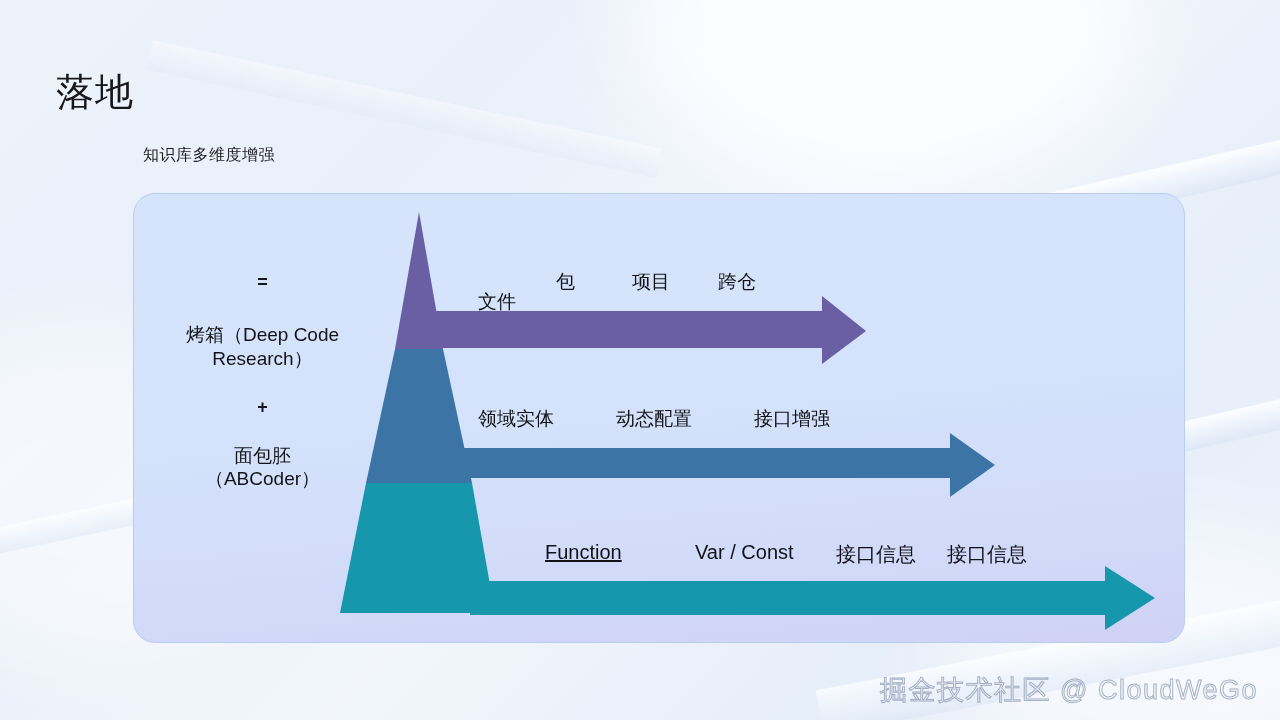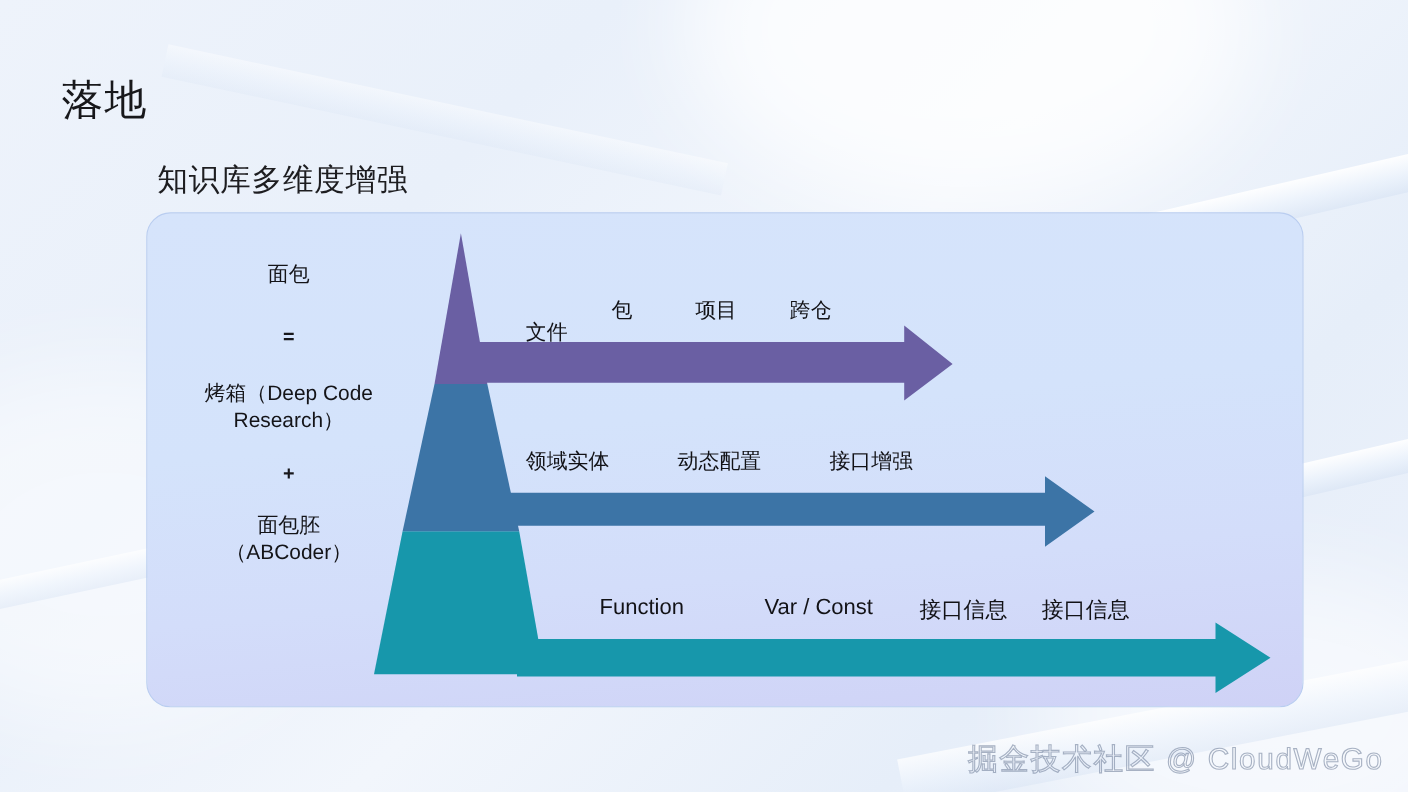--- a/index.html
+++ b/index.html
@@ -53,21 +53,21 @@
     color: #18181b;
     letter-spacing: 1px;
     white-space: nowrap;
     text-align: right;
   }
 
   .section-subtitle {
     position: absolute;
     left: 143px;
     top: 145px;
-    font-size: 28px;
+    font-size: 16px;
     color: #1d1d20;
     letter-spacing: .5px;
     white-space: nowrap;
   }
 
   
   .panel {
     position: absolute;
     left: 133px;
     top: 193px;
@@ -114,21 +114,21 @@
   .cap-top    { left: 478px; top: 269px; font-size: 19px; }
   .cap-top span:nth-child(1) { width: 78px; margin-top: 20px; }
   .cap-top span:nth-child(2) { width: 76px; }
   .cap-top span:nth-child(3) { width: 86px; }
 
   .cap-mid    { left: 478px; top: 406px; font-size: 19px; }
   .cap-mid span:nth-child(1) { width: 138px; }
   .cap-mid span:nth-child(2) { width: 138px; }
 
   .cap-bot    { left: 545px; top: 541px; font-size: 20px; }
-  .cap-bot span:nth-child(1) { width: 122px; }
+  .cap-bot span:nth-child(1) { width: 122px; text-decoration: underline; }
   .cap-bot span:nth-child(2) { width: 141px; margin-left: 28px; }
   .cap-bot span:nth-child(3) { width: 111px; }
 
   
   .watermark {
     position: absolute;
     right: 22px;
     bottom: 12px;
     font-size: 27px;
     letter-spacing: 1.5px;
@@ -153,21 +153,20 @@
     <div class="ribbon ribbon-c"></div>
     <div class="ribbon ribbon-d"></div>
   </div>
 
   <div class="page-title">落地</div>
   <div class="section-subtitle">知识库多维度增强</div>
 
   <div class="panel"></div>
 
   <div class="left-col">
-    <div class="lc-row">面包</div>
     <div class="sp-34"></div>
     <div class="lc-op">=</div>
     <div class="sp-30"></div>
     <div class="lc-row">烤箱（Deep Code</div>
     <div class="lc-row">Research）</div>
     <div class="sp-26"></div>
     <div class="lc-op">+</div>
     <div class="sp-26"></div>
     <div class="lc-row">面包胚</div>
     <div class="lc-row">（ABCoder）</div>

